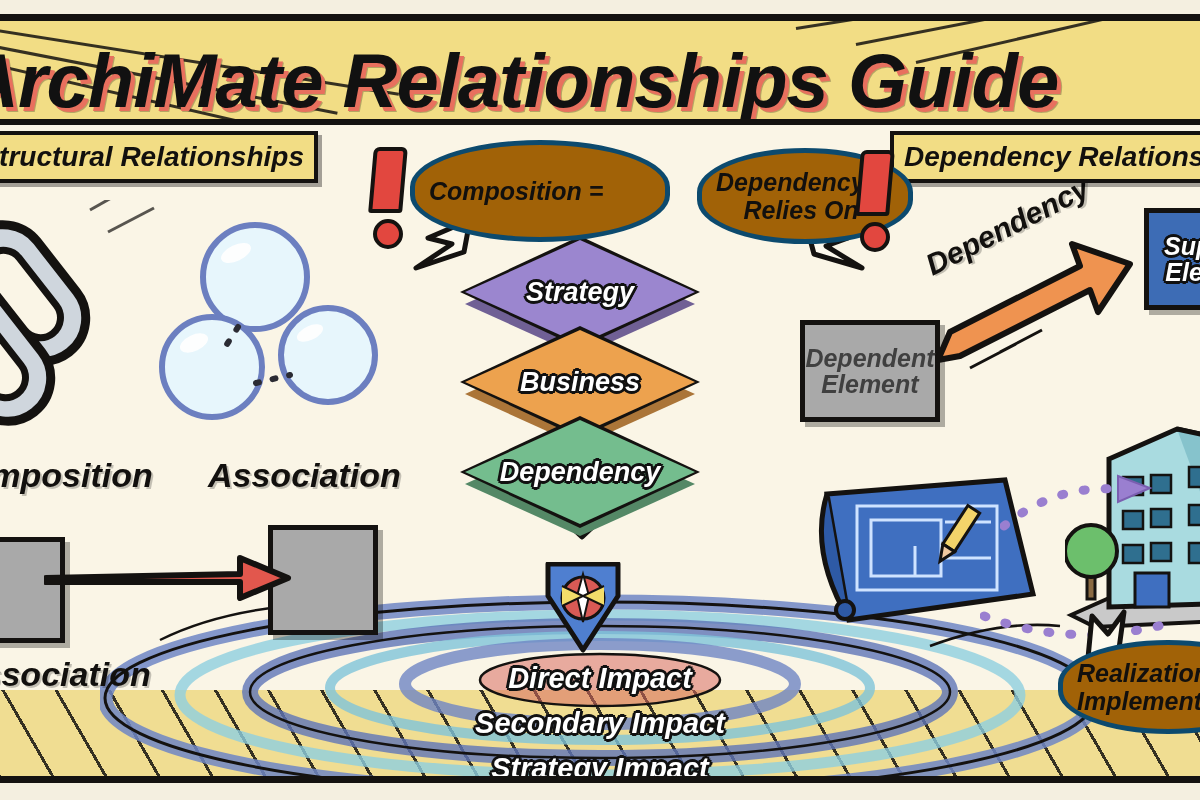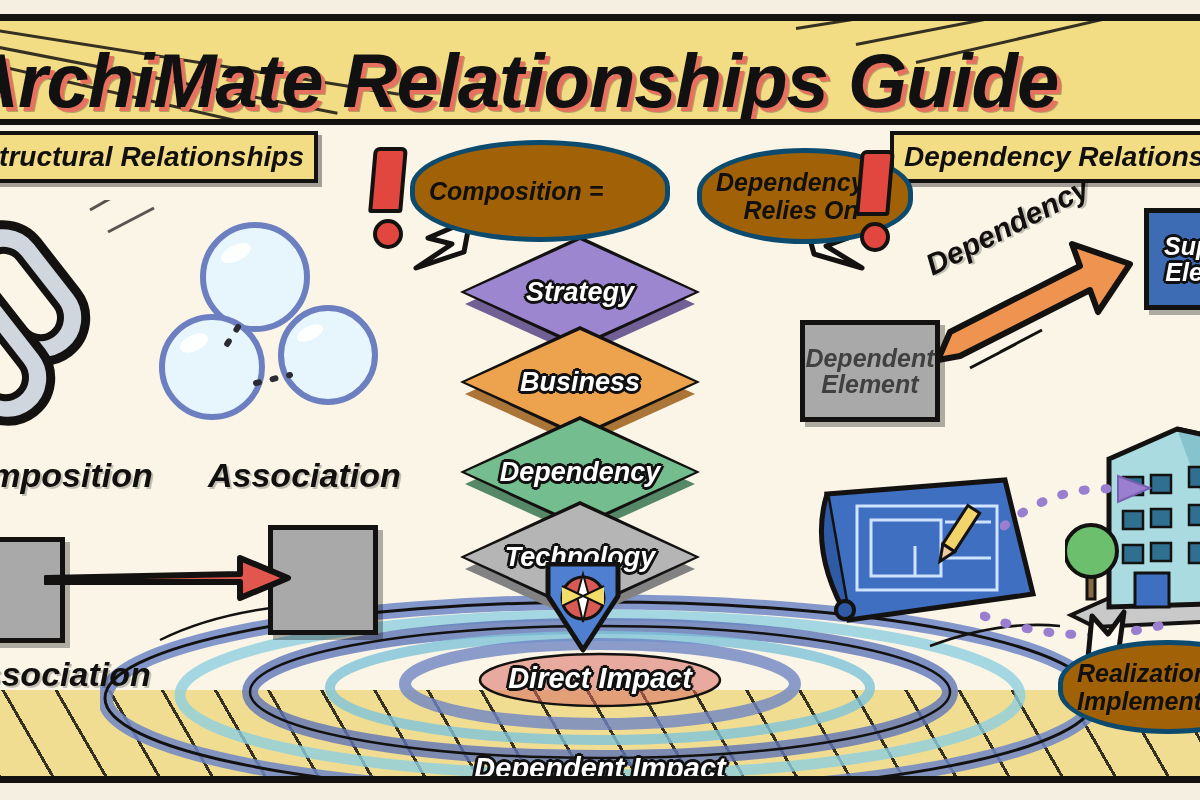--- a/index.html
+++ b/index.html
@@ -148,21 +148,22 @@
       <ellipse cx="500" cy="112" rx="350" ry="66" fill="none" stroke="#5f76b8" stroke-width="16" opacity=".8"></ellipse>
       <ellipse cx="500" cy="112" rx="350" ry="66" fill="none" stroke="#141210" stroke-width="2.5"></ellipse>
       <ellipse cx="500" cy="108" rx="270" ry="52" fill="none" stroke="#7fc4da" stroke-width="10" opacity=".8"></ellipse>
       <ellipse cx="500" cy="104" rx="195" ry="40" fill="none" stroke="#6f86c4" stroke-width="12" opacity=".8"></ellipse>
       <ellipse cx="500" cy="100" rx="120" ry="26" fill="#d96b62" opacity=".55"></ellipse>
       <ellipse cx="500" cy="100" rx="120" ry="26" fill="none" stroke="#141210" stroke-width="2.5"></ellipse>
       <path d="M60 60 q60 -30 150 -36" fill="none" stroke="#141210" stroke-width="2.5"></path>
       <path d="M830 66 q70 -26 130 -20" fill="none" stroke="#141210" stroke-width="2.5"></path>
     </svg>
     <div class="ripple-label" style="top:82px;">Direct Impact</div>
-    <div class="ripple-label" style="top:172px;">Dependent Impact</div>
+    <div class="ripple-label" style="top:127px;">Secondary Impact</div>
+    <div class="ripple-label" style="top:172px;">Strategy Impact</div>
   </div>
 
   <div class="ic" style="left:-60px;top:200px;">
     <svg width="240" height="230" viewBox="0 0 240 230">
       <g stroke="#141210" stroke-width="9" fill="#cfd6dd">
         <rect x="40" y="18" width="86" height="150" rx="43" transform="rotate(-38 83 93)"></rect>
         <rect x="5" y="78" width="86" height="150" rx="43" transform="rotate(-38 48 153)"></rect>
       </g>
       <g stroke="#141210" stroke-width="7" fill="#faf5e6">
         <rect x="62" y="44" width="40" height="100" rx="20" transform="rotate(-38 82 94)"></rect>
@@ -247,30 +248,20 @@
           <span>Dependency</span>
         </div>
     </div>
   </div>
   <div class="down-arrow" style="left:545px;top:480px;">
     <svg width="74" height="60" viewBox="0 0 74 60">
         <path d="M20 0 L54 0 L54 26 L70 26 L37 57 L4 26 L20 26 Z" fill="#74bd8e" stroke="#141210" stroke-width="5" stroke-linejoin="round"></path>
       </svg>
   </div>
 
-  <div class="layer" style="left:465px;top:505px;">
-    <div class="top">
-      <div class="dia side" style="background:#b5b5b5;"></div>
-      <div class="dia outline"></div>
-      <div class="dia" style="background:#b5b5b5;"></div>
-      <div class="cap">
-          <span>Technology</span>
-        </div>
-    </div>
-  </div>
 
   <div class="ic" style="left:540px;top:562px;z-index:17;">
     <svg width="86" height="92" viewBox="0 0 86 92">
       <path d="M8 2 L78 2 L78 34 L43 88 L8 34 Z" fill="#4f7fd0" stroke="#141210" stroke-width="5" stroke-linejoin="round"></path>
       <circle cx="43" cy="36" r="21" fill="#d85a55" stroke="#141210" stroke-width="3"></circle>
       <path d="M43 12 L49 34 L43 60 L37 34 Z" fill="#fff" stroke="#141210" stroke-width="2"></path>
       <path d="M22 24 L43 34 L22 44" fill="#f3dd6a" stroke="#141210" stroke-width="2"></path>
       <path d="M64 24 L43 34 L64 44" fill="#f3dd6a" stroke="#141210" stroke-width="2"></path>
     </svg>
   </div>

